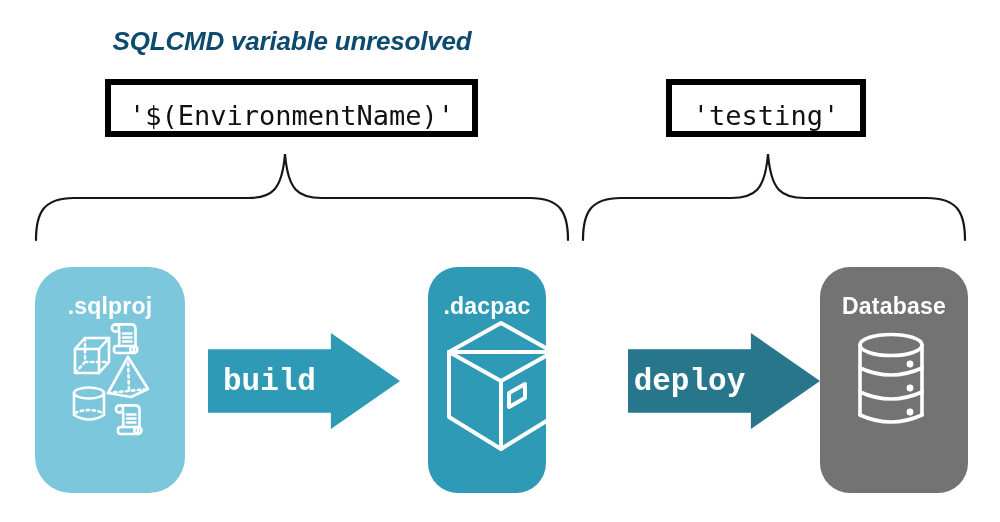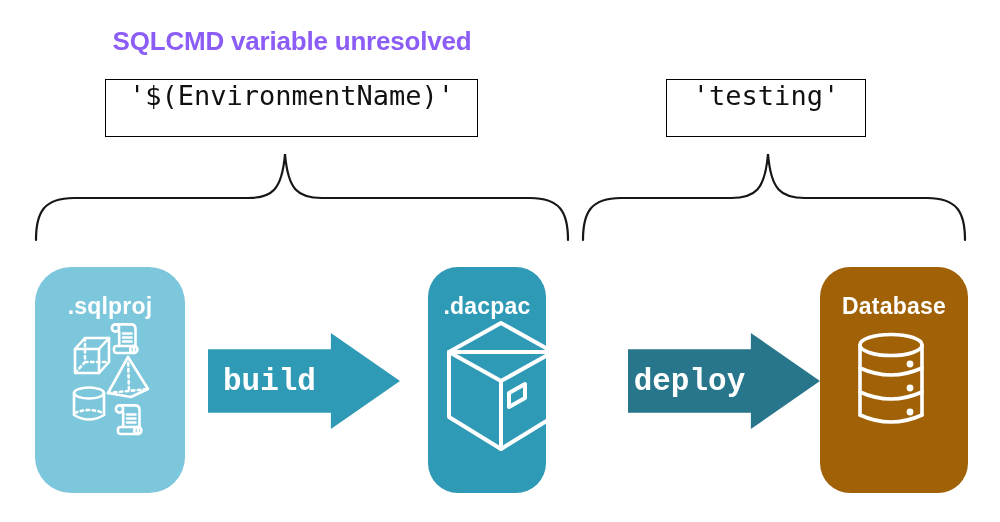--- a/index.html
+++ b/index.html
@@ -2,42 +2,42 @@
 <html><head>
 <meta charset="utf-8">
 <style>
   html,body{margin:0;padding:0;background:#ffffff;}
   .canvas{
     position:relative;width:1000px;height:522px;background:#ffffff;overflow:hidden;
     font-family:"Liberation Sans",sans-serif;
   }
   .heading{
     position:absolute;top:26px;text-align:center;
-    font-size:26px;font-weight:700;color:#8b5cf6;letter-spacing:-0.2px;
+    font-size:26px;font-weight:700;color:#0c4a6e;letter-spacing:-0.2px;font-style:italic;
   }
   .heading.left{left:82px;width:420px;}
   .heading.right{left:555px;width:420px;}
   .codebox{
-    position:absolute;top:79px;height:58px;border:1px solid #000000;background:#ffffff;
-    display:flex;align-items:flex-start;justify-content:center;box-sizing:border-box;
+    position:absolute;top:79px;height:58px;border:6px solid #000000;background:#ffffff;
+    display:flex;align-items:flex-end;justify-content:center;box-sizing:border-box;
     font-family:"DejaVu Sans Mono",monospace;font-size:27px;color:#111111;
   }
   .codebox.left{left:105px;width:373px;}
   .codebox.right{left:666px;width:200px;}
   .braces{position:absolute;left:0;top:0;}
   .node{
     position:absolute;top:267px;height:226px;box-sizing:border-box;
   }
   .node .title{
     margin-top:26px;text-align:center;color:#ffffff;font-weight:700;font-size:23px;
     letter-spacing:0.2px;
   }
   .node.sqlproj{left:35px;width:150px;border-radius:36px;background:#7cc7db;}
   .node.dacpac{left:428px;width:118px;border-radius:30px;background:#2e9ab5;}
-  .node.database{left:820px;width:148px;border-radius:30px;background:#a16207;}
+  .node.database{left:820px;width:148px;border-radius:30px;background:#737373;}
   .node svg{position:absolute;}
   .arrow{
     position:absolute;top:333px;width:192px;height:96px;
     display:flex;align-items:center;font-family:Liberation Mono, monospace;
   }
   .arrow .shape{
     position:absolute;left:0;top:0;width:100%;height:100%;
     clip-path:polygon(0 17%,64% 17%,64% 0,100% 50%,64% 100%,64% 83%,0 83%);
   }
   .arrow.build{left:208px;}

